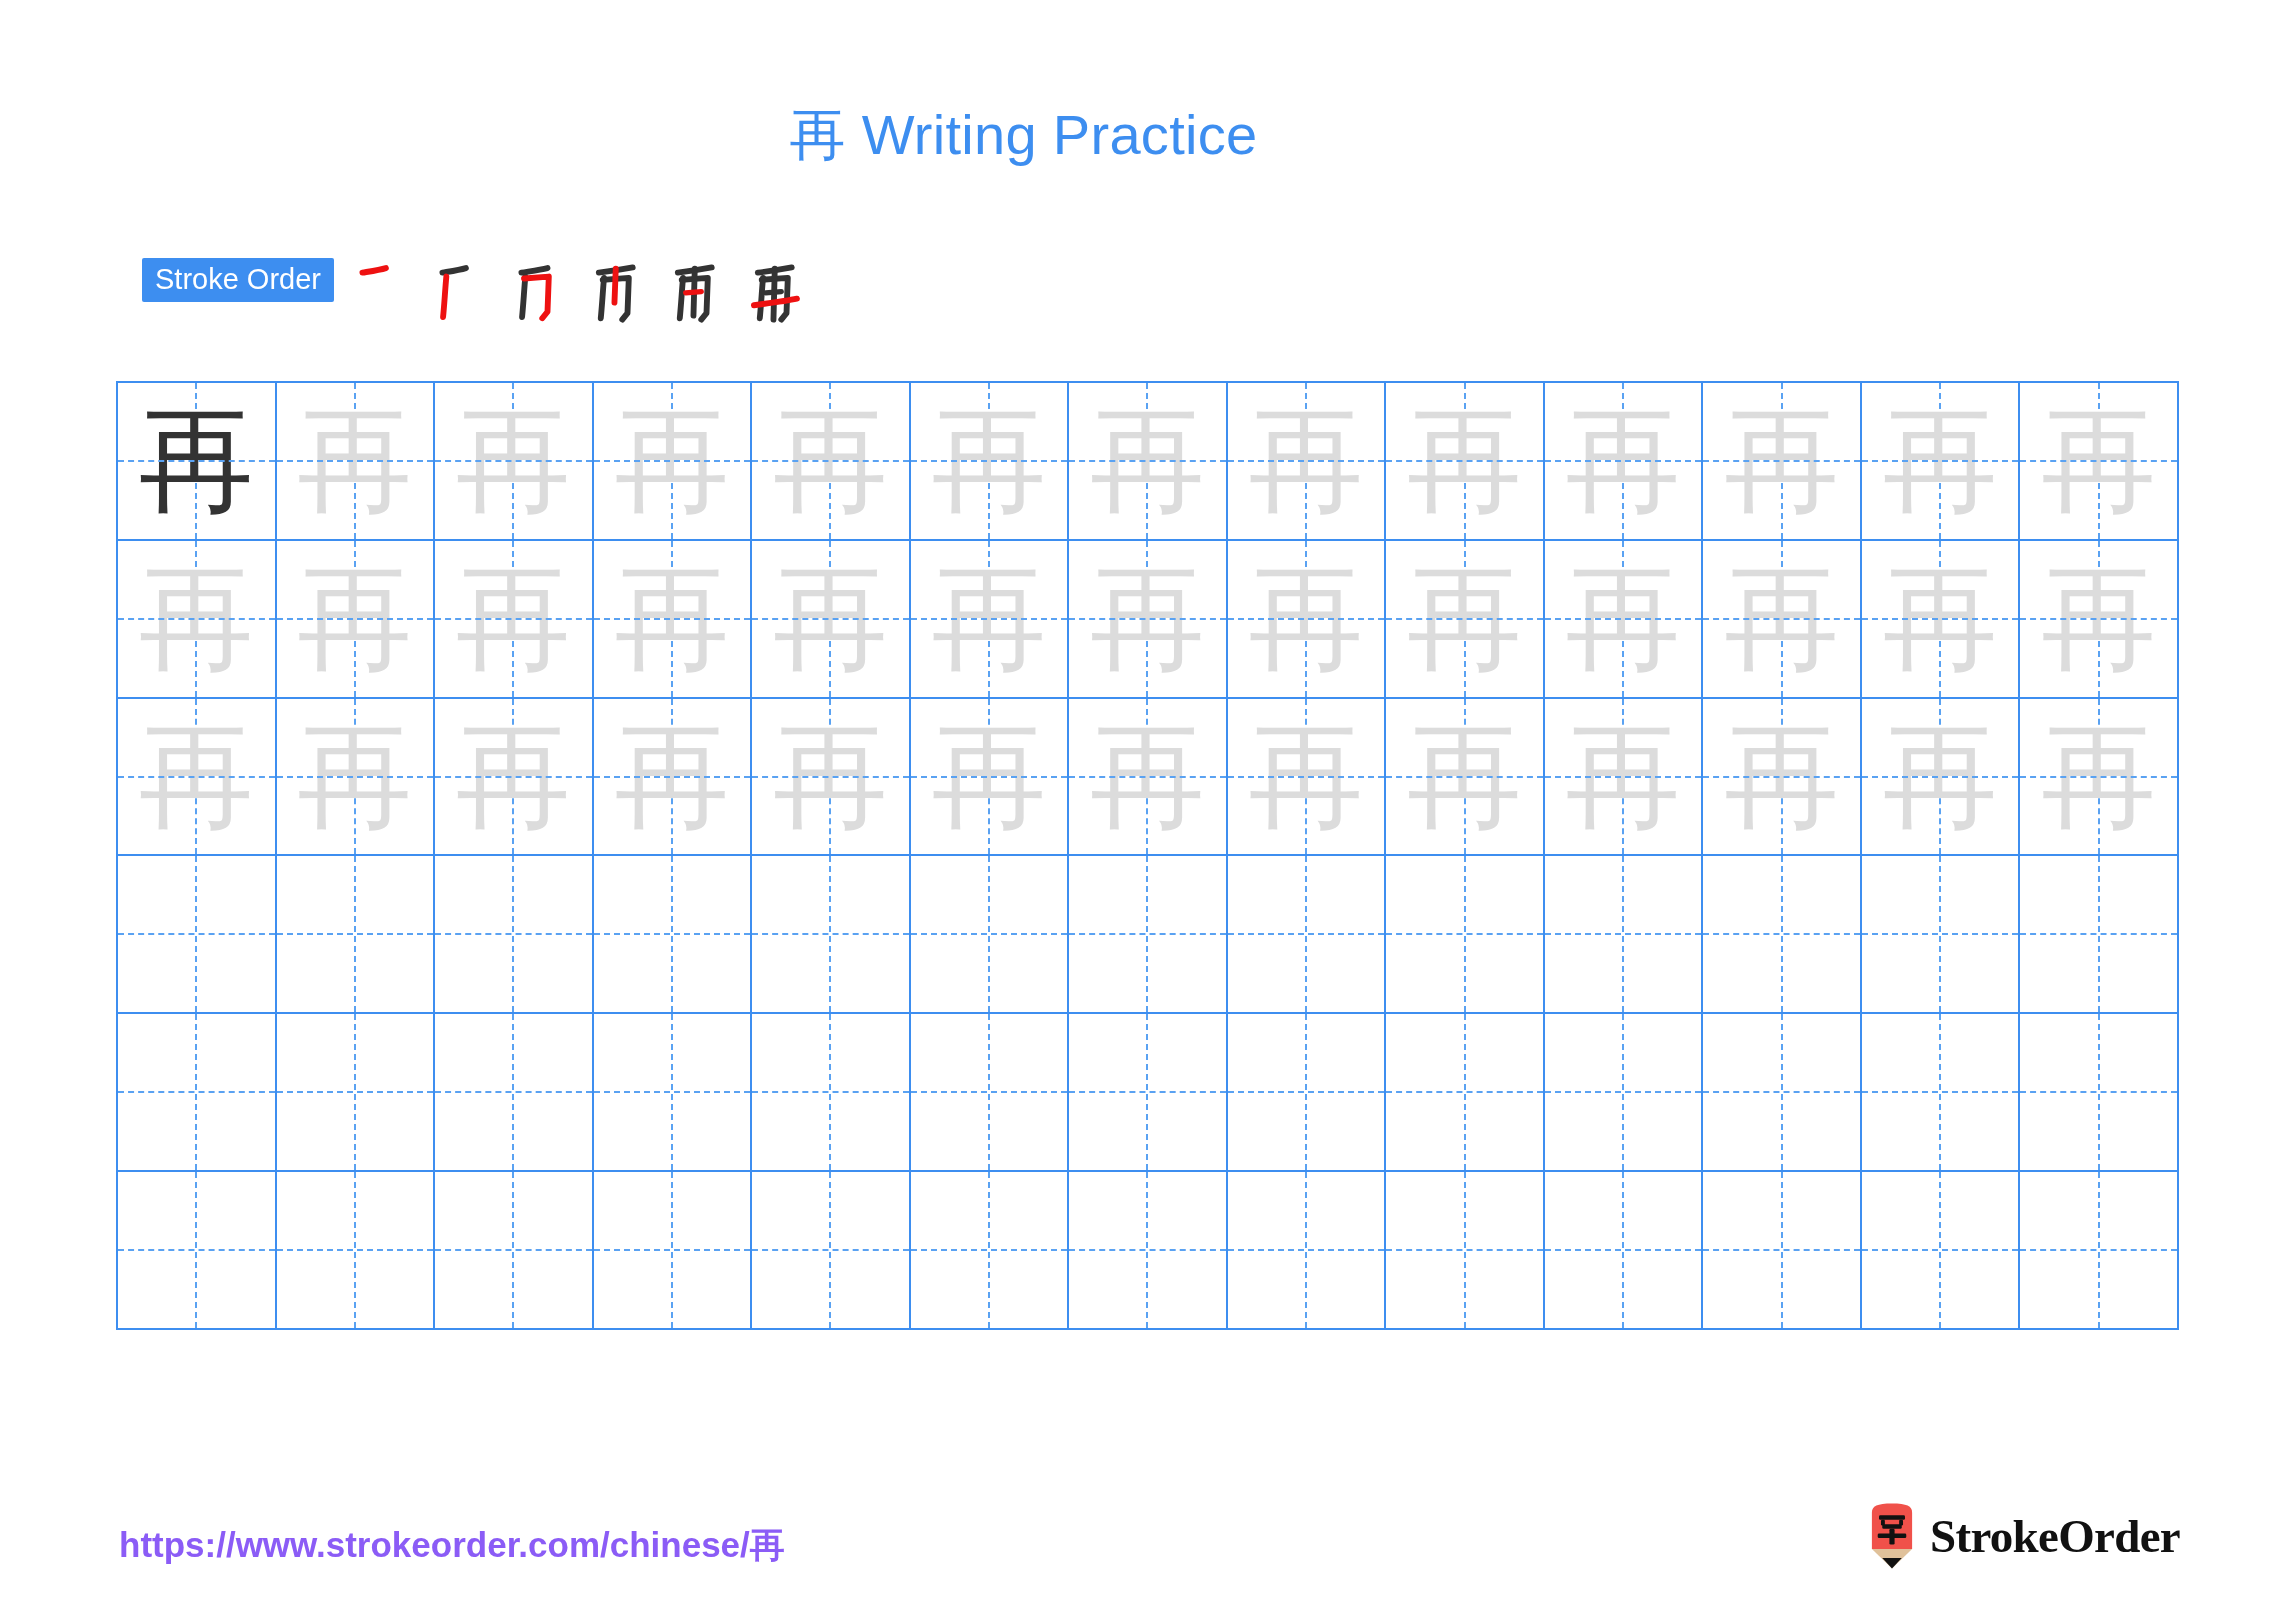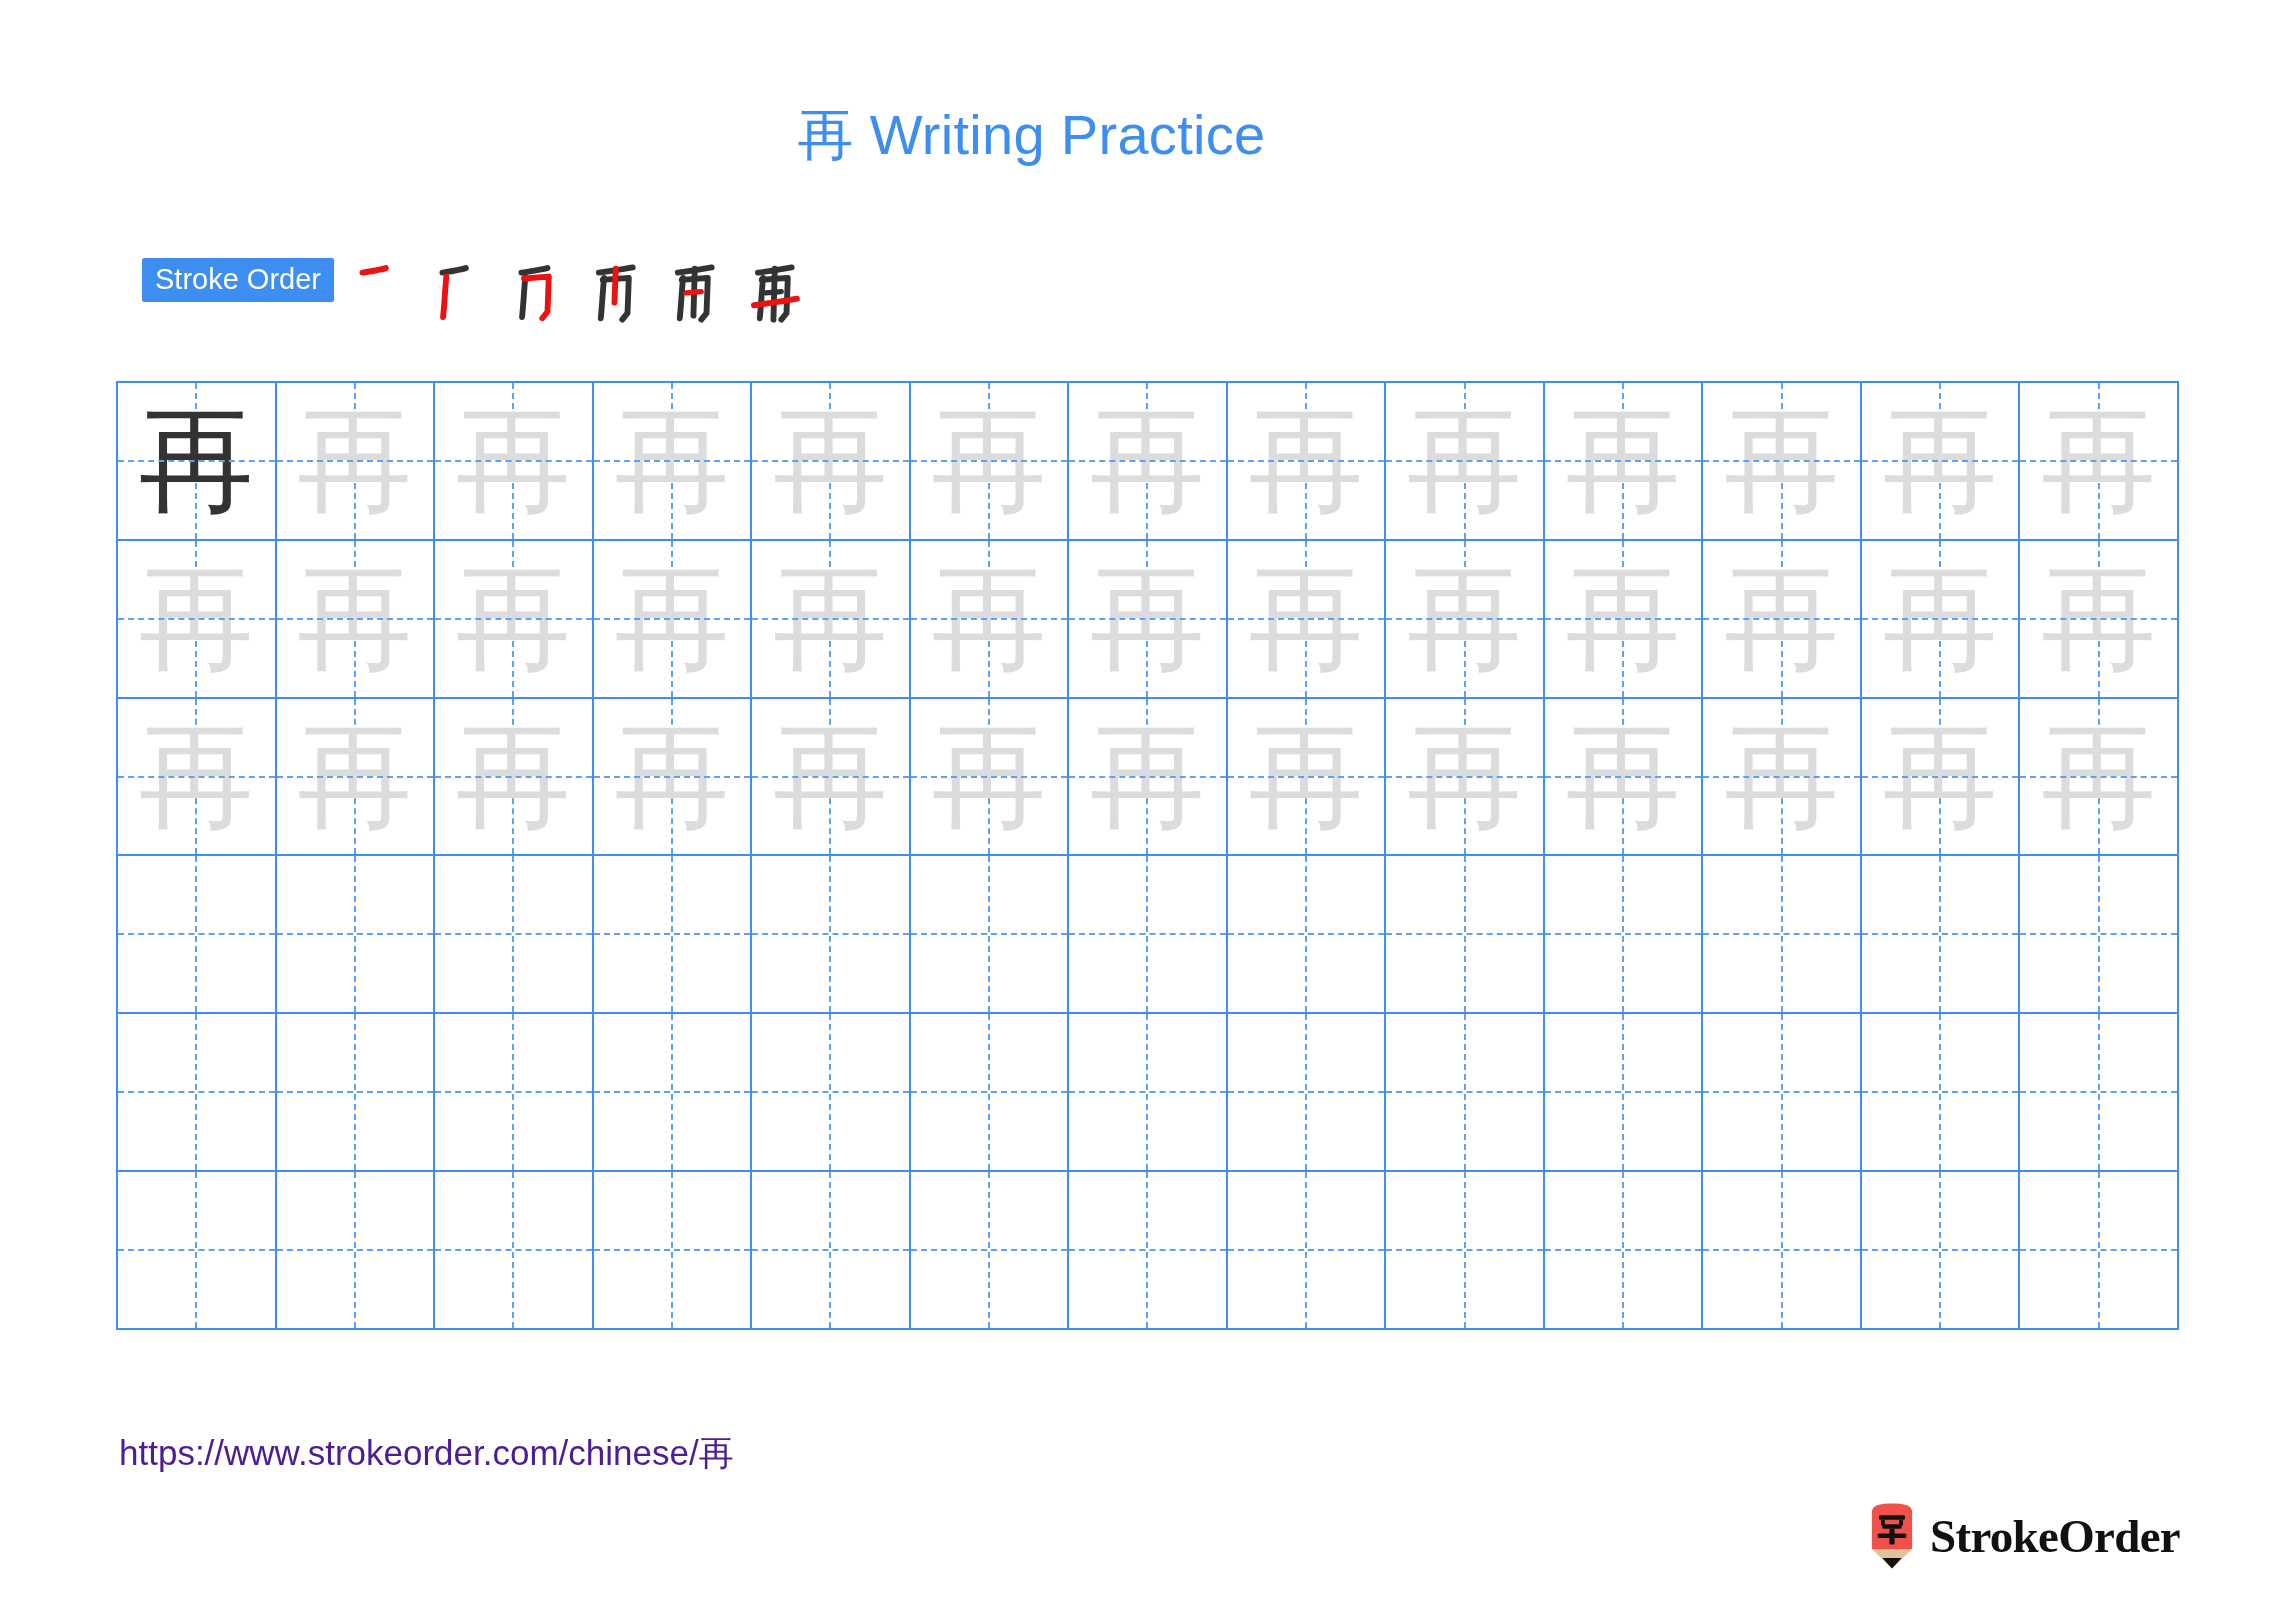--- a/index.html
+++ b/index.html
@@ -12,21 +12,21 @@
     height: 1622px;
     font-family: "Liberation Sans", sans-serif;
     position: relative;
     overflow: hidden;
   }
 
   
   .title {
     position: absolute;
     top: 103px;
-    left: 8px;
+    left: 0;
     width: 2047px;
     text-align: center;
     color: #3d8ef0;
     font-size: 56px;
     font-weight: 400;
     letter-spacing: 0.3px;
     line-height: 1.15;
     white-space: pre;
   }
   .title .han { font-family: "DejaVu Sans", sans-serif; }
@@ -120,25 +120,26 @@
     line-height: 1;
     user-select: none;
   }
   .glyph.model { color: #333333; }
   .glyph.trace { color: #dcdcdc; }
 
   
   .footer-url {
     position: absolute;
     left: 119px;
-    top: 1435px;
-    color: #4c1d95;
+    top: 1527px;
+    color: #8b5cf6;
     font-size: 35px;
     line-height: 1;
     white-space: nowrap;
+    font-weight: bold;
   }
   .footer-url .han { font-family: "DejaVu Sans", sans-serif; }
 
   .footer-logo {
     position: absolute;
     right: 115px;
     top: 1496px;
     display: flex;
     align-items: center;
     height: 80px;

